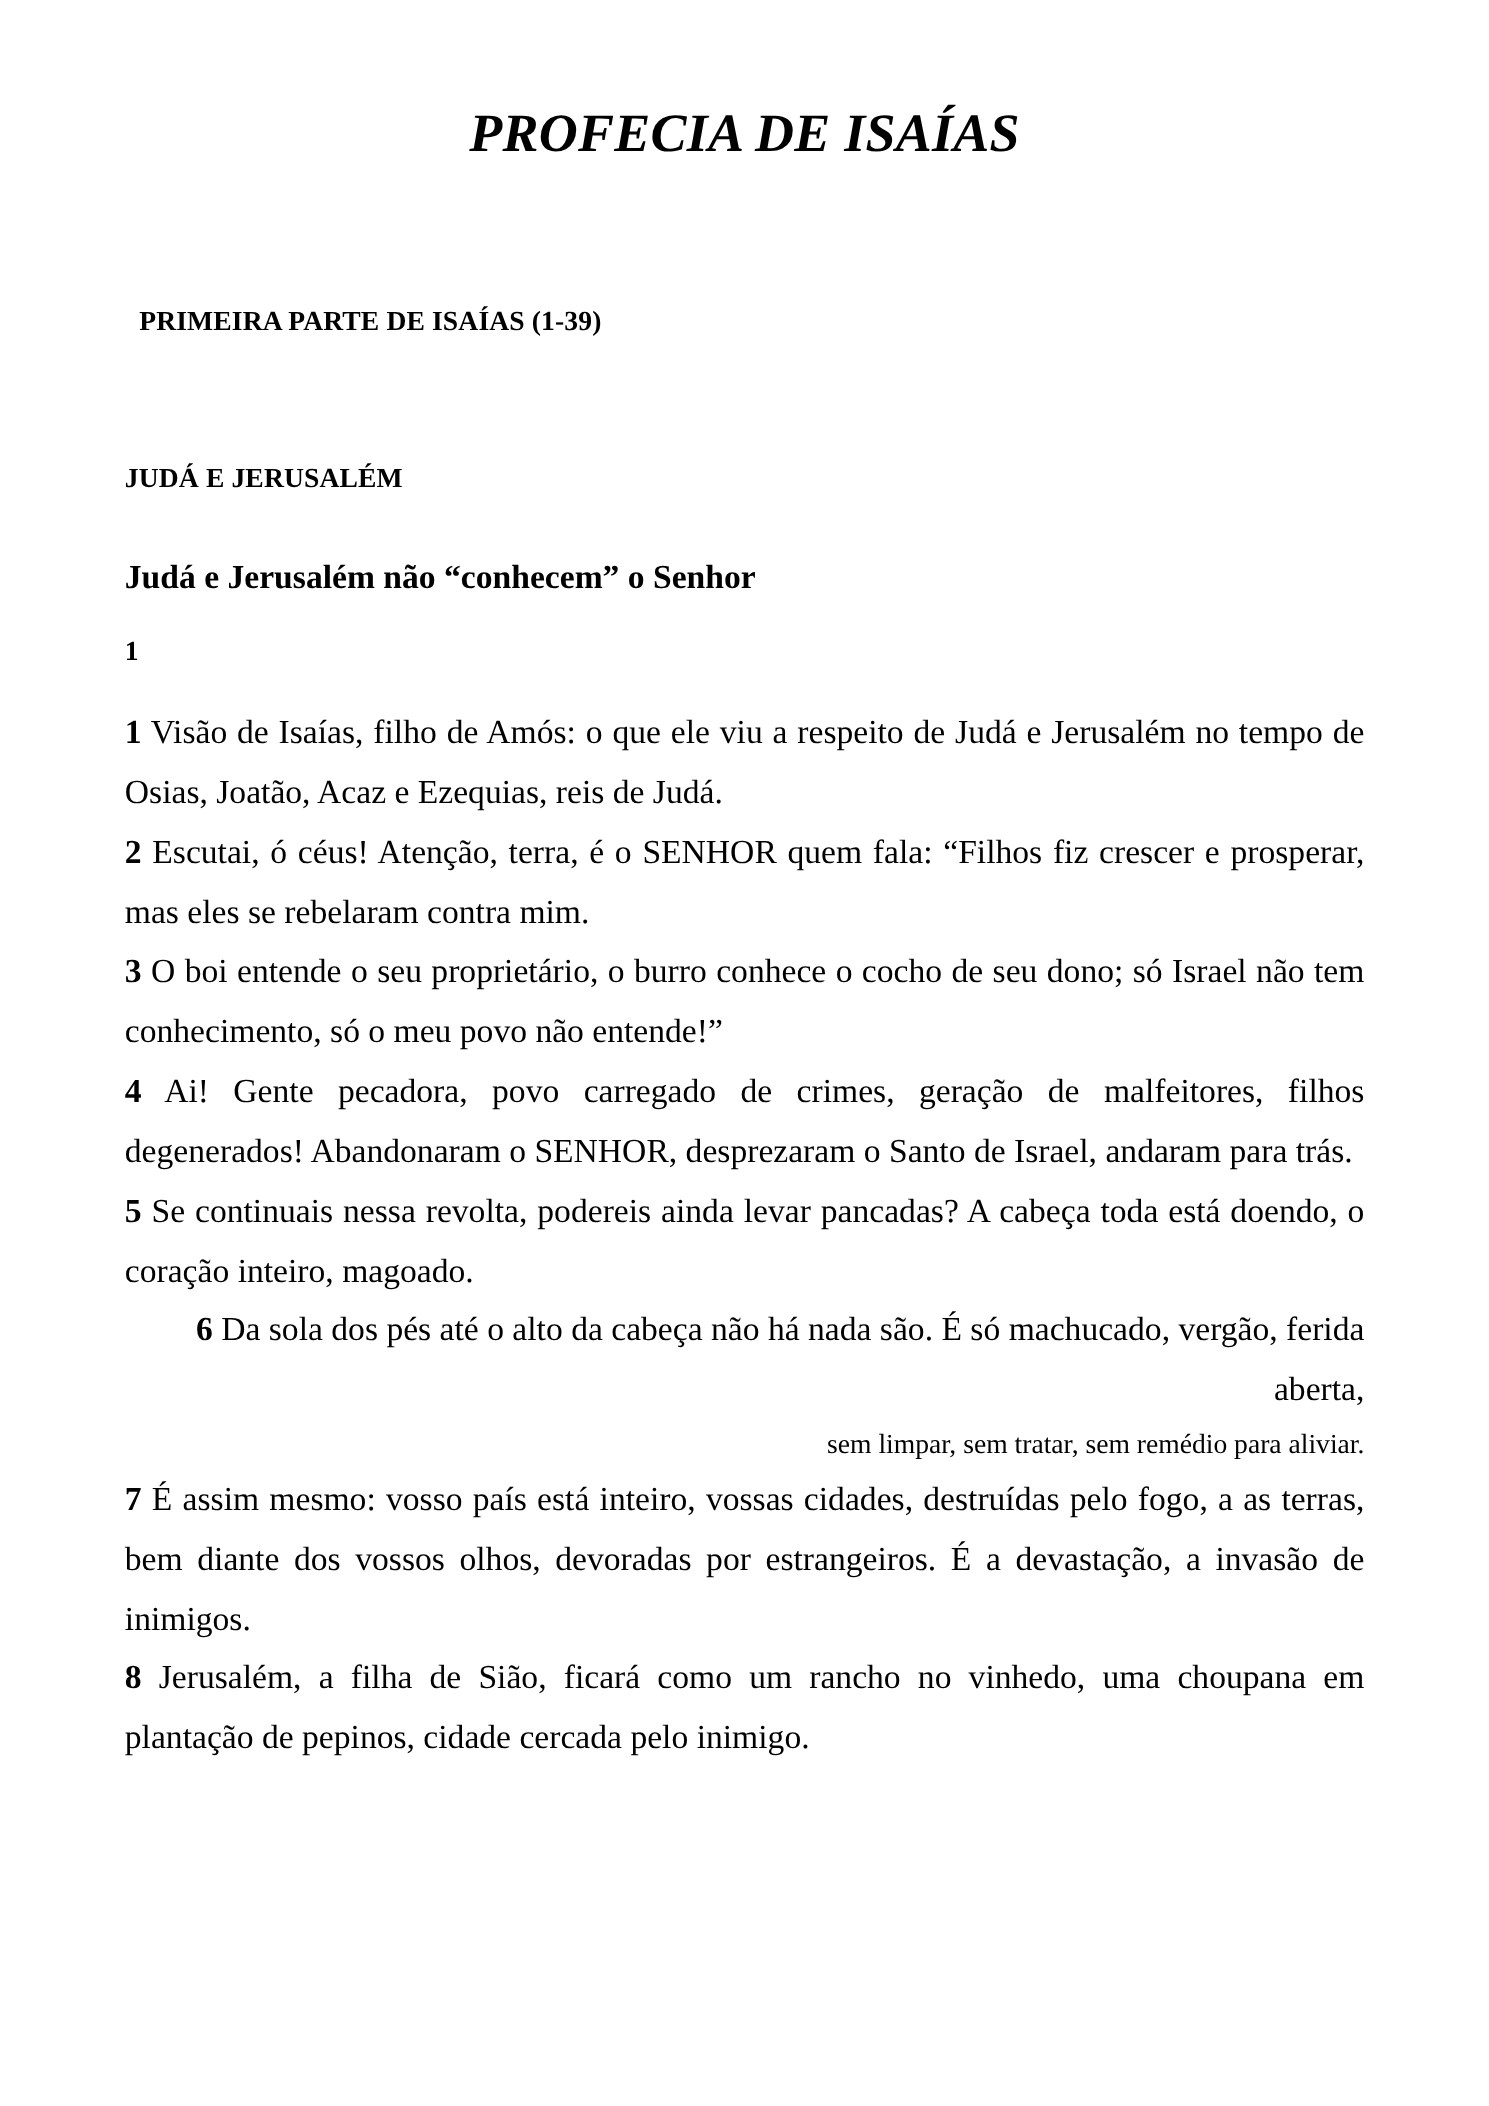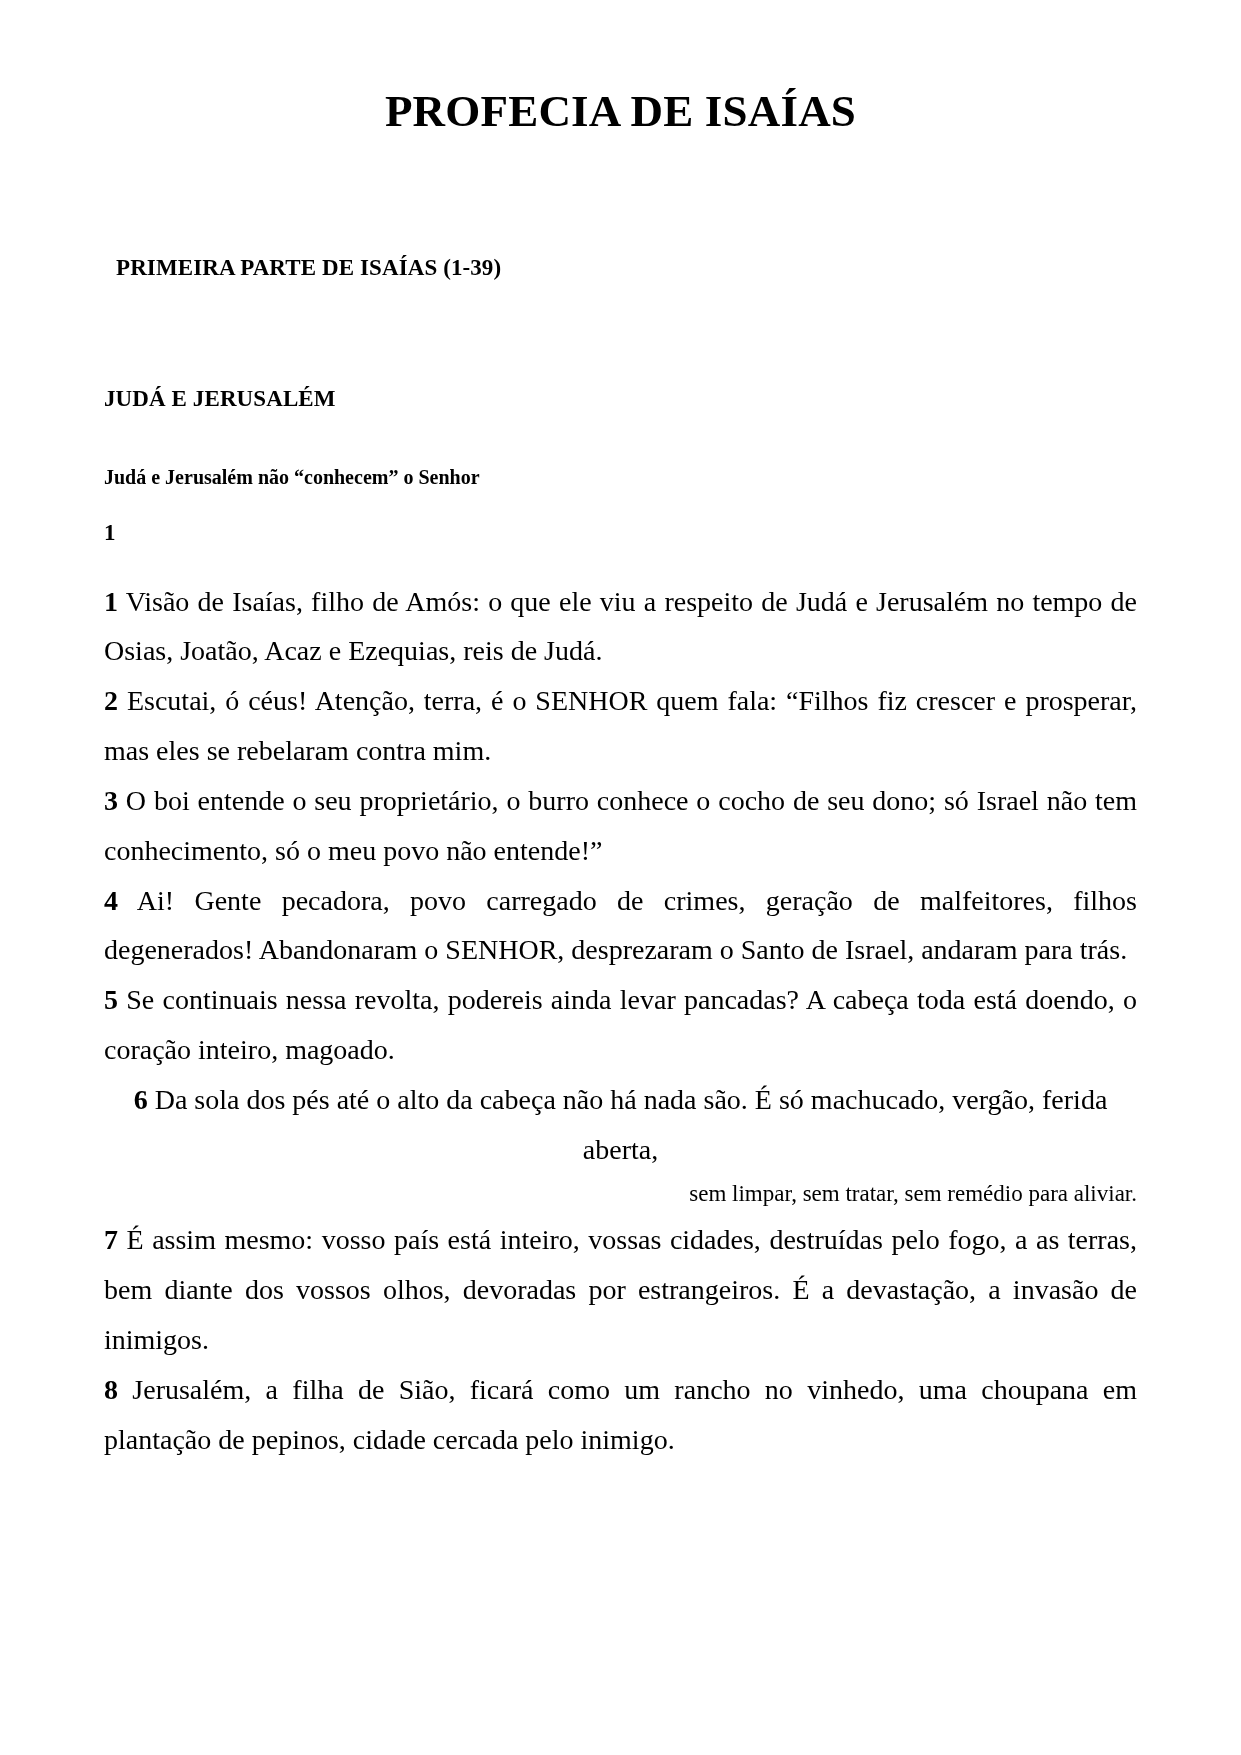--- a/index.html
+++ b/index.html
@@ -22,20 +22,21 @@
     overflow: hidden;
   }
   .doc-title {
     text-align: center;
     font-weight: bold;
     font-size: 45px;
     line-height: 1.15;
     letter-spacing: 0.2px;
     margin: 0;
     padding-top: 86px;
+    font-style: italic;
   }
   .spacer-xl { height: 104px; }
   .spacer-lg { height: 92px; }
   .spacer-md { height: 52px; }
   .spacer-sm { height: 30px; }
 
   .heading-1 {
     font-weight: bold;
     font-size: 23px;
     line-height: 1.2;
@@ -44,21 +45,21 @@
   }
   .heading-2 {
     font-weight: bold;
     font-size: 23px;
     line-height: 1.2;
     margin: 0;
     letter-spacing: 0.1px;
   }
   .heading-3 {
     font-weight: bold;
-    font-size: 20px;
+    font-size: 28px;
     line-height: 1.2;
     margin: 0;
   }
   .heading-4 {
     font-weight: bold;
     font-size: 24px;
     line-height: 1.2;
     margin: 0;
   }
   .chapter-num {
@@ -82,21 +83,21 @@
   .verse .vnum {
     font-weight: bold;
   }
   .verse-break-line {
     font-size: 23px;
     line-height: 1.78;
     text-align: right;
     margin: 0;
   }
   .nojustify {
-    text-align: center;
+    text-align: right;
   }
 </style>
 </head>
 <body>
 
 <div class="page">
 
   <h1 class="doc-title">PROFECIA DE ISAÍAS</h1>
 
   <div class="spacer-xl"></div>

